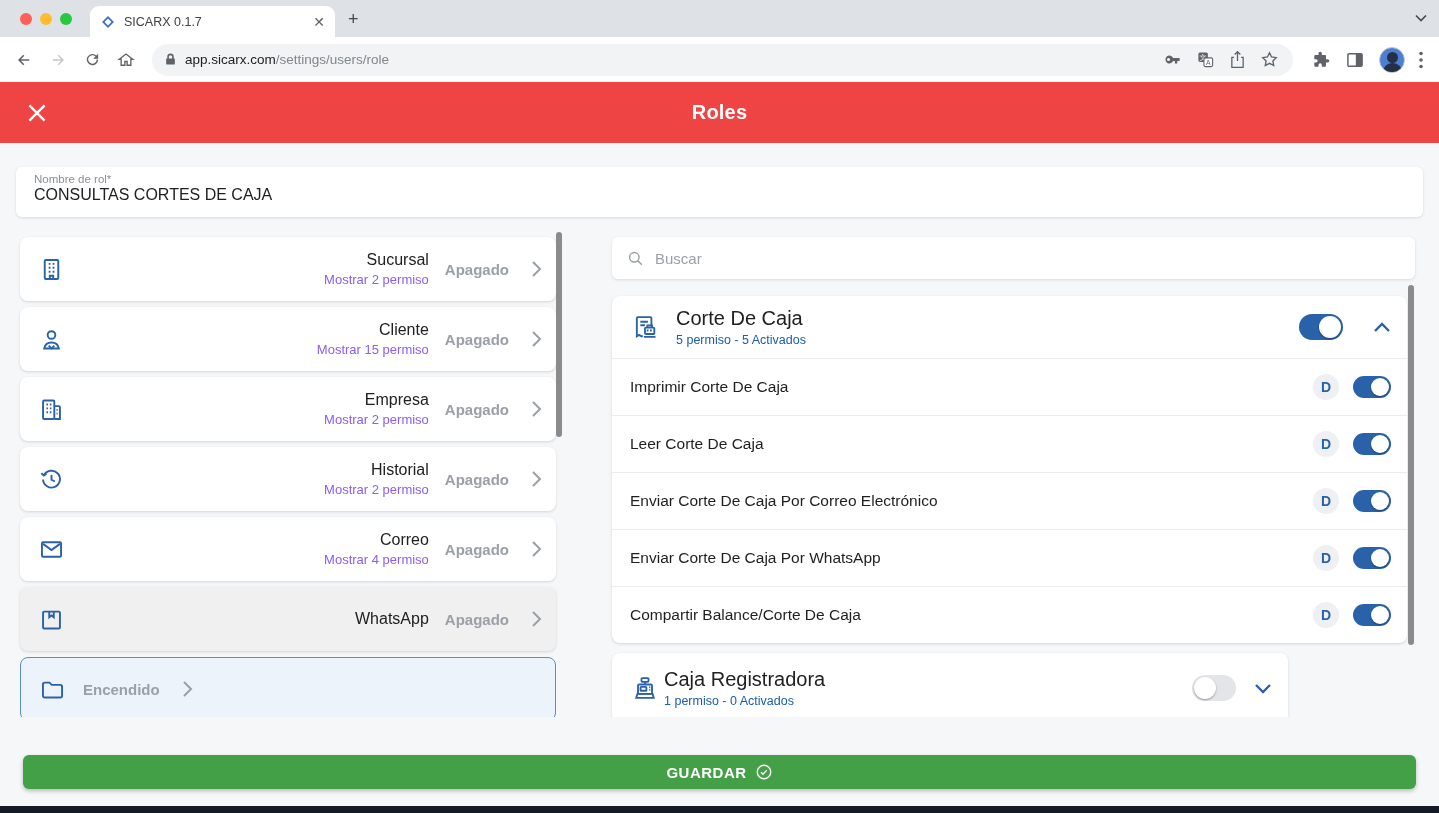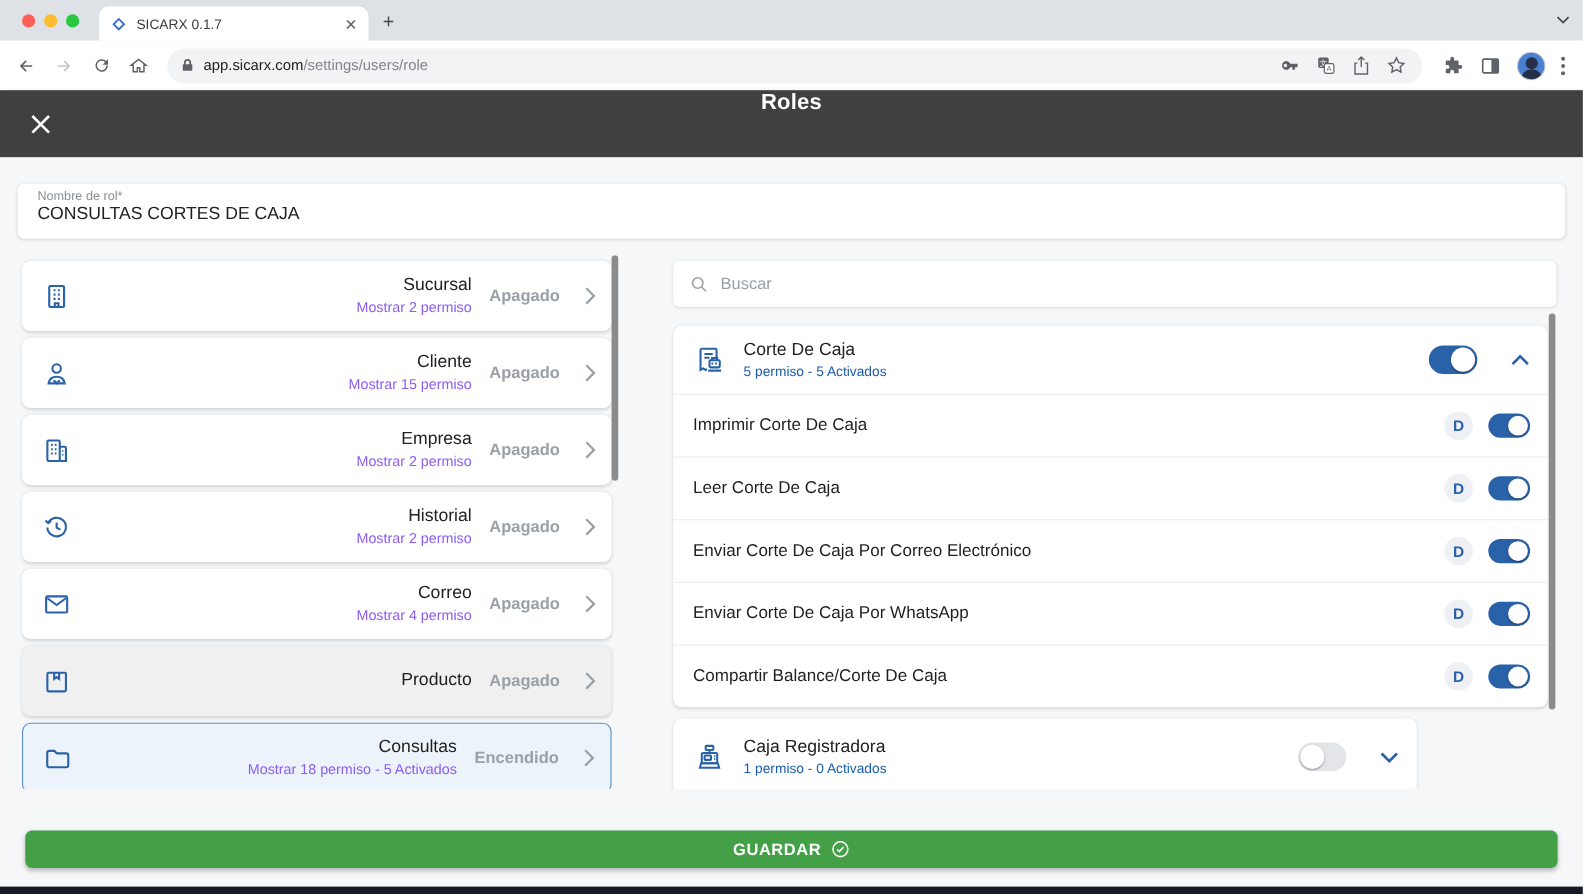--- a/index.html
+++ b/index.html
@@ -27,22 +27,22 @@
   .url { font-size:13.5px; white-space:nowrap; overflow:hidden; flex:1; }
   .url .host { color:#202124; }
   .url .path { color:#80868b;margin-top:16px; }
   .omni-right { display:flex; align-items:center; gap:14px; padding-right:2px; }
   .chrome-right { display:flex; align-items:center; gap:14px; padding:0 6px; }
   .avatar { width:26px; height:26px; border-radius:50%; background:#4a7fd4; overflow:hidden; position:relative; border:1px solid #c8ccd0;}
   .avatar:before { content:""; position:absolute; left:7px; top:4px; width:11px; height:11px; border-radius:50%; background:#253046; }
   .avatar:after { content:""; position:absolute; left:3px; top:15px; width:19px; height:12px; border-radius:9px 9px 0 0; background:#253046; }
 
   
-  .app-header { position:absolute; left:0; top:82px; width:1439px; height:61px; background:#404040;
-                box-shadow:0 2px 4px rgba(0,0,0,.25); display:flex; }
+  .app-header { position:absolute; left:0; top:82px; width:1439px; height:61px; background:#ef4444;
+                box-shadow:0 2px 4px rgba(0,0,0,.25); display:flex; align-items:center; }
   .app-header .close-x { position:absolute; left:24px; top:18px; width:26px; height:26px; cursor:pointer; }
   .app-title { width:100%; text-align:center; color:#ffffff; font-size:20px; font-weight:bold; letter-spacing:.2px; }
 
   
   .content { position:absolute; left:0; top:143px; width:1439px; height:670px; background:#f6f7f8; }
 
   .name-card { position:absolute; left:16px; right:16px; top:24px; height:50px; background:#fff;
                border-radius:6px; box-shadow:0 1px 3px rgba(0,0,0,.12); padding:6px 18px 0 18px; }
   .name-label { font-size:11.5px; color:#8a8f94; }
   .name-input { border:none; outline:none; width:100%; font-size:16px; color:#202124; background:transparent;
@@ -71,29 +71,29 @@
   .right-col { position:absolute; left:612px; top:0; width:803px; }
   .search-card { height:42px; margin-top:5px; background:#fff; border-radius:6px; box-shadow:0 1px 3px rgba(0,0,0,.12);
                  display:flex; align-items:center; padding:0 14px; gap:10px; }
   .search-input { flex:1; border:none; outline:none; font-size:15px; color:#202124; background:transparent;
                   font-family:"Liberation Sans", sans-serif; }
   .search-input::placeholder { color:#9aa0a6; }
 
   .perm-group { margin-top:17px; width:795px; background:#fff; border-radius:8px; box-shadow:0 1px 3px rgba(0,0,0,.14); overflow:hidden; }
   .group-head { height:62px; display:flex; align-items:center; padding:0 16px 0 18px; gap:16px; cursor:pointer; }
   .group-text { flex:1; }
-  .group-title { font-size:16px; color:#212121; }
+  .group-title { font-size:20px; color:#212121; }
   .group-sub { font-size:12.5px; color:#1a5dad; margin-top:3px; }
   .perm-row { height:57px; border-top:1px solid #ececec; display:flex; align-items:center; padding:0 16px 0 18px; }
   .perm-label { flex:1; font-size:15.5px; color:#1f1f1f; }
   .d-badge { width:26px; height:26px; border-radius:50%; background:#eef0f3; color:#2a62a9; font-weight:bold;
              font-size:14px; display:flex; align-items:center; justify-content:center; margin-right:14px; cursor:pointer; }
 
   .caja-card { margin-top:10px; width:676px; height:70px; background:#fff; border-radius:8px;
-               box-shadow:0 1px 3px rgba(0,0,0,.14); display:flex; align-items:center; padding:0 16px 0 18px; gap:16px; }
+               box-shadow:0 1px 3px rgba(0,0,0,.14); display:flex; align-items:center; padding:0 16px 0 18px; gap:4px; }
 
   
   .switch { position:relative; width:38px; height:22px; border-radius:11px; background:#e3e5e8; cursor:pointer; flex:0 0 auto; }
   .switch .thumb { position:absolute; top:2px; left:2px; width:18px; height:18px; border-radius:50%;
                    background:#fff; box-shadow:0 1px 2px rgba(0,0,0,.35); }
   .switch.on { background:#2a62a9; }
   .switch.on .thumb { left:auto; right:2px; }
   .switch.big { width:44px; height:26px; border-radius:13px; }
   .switch.big .thumb { width:22px; height:22px; }
   .chev-btn { margin-left:14px; cursor:pointer; display:flex; align-items:center; }
@@ -328,39 +328,35 @@
       </div>
 
       <div class="cat-card dim">
         <span class="cat-icon">
           <svg width="27" height="27" viewBox="0 0 24 24" fill="none" stroke="#2a62a9" stroke-width="1.7">
               <rect x="4.5" y="5" width="15" height="15" rx="1"></rect>
               <path d="M10 5v5l2-1.5 2 1.5V5"></path>
             </svg>
         </span>
         <span class="cat-text">
-          <div class="cat-title">Producto</div>
+          <div class="cat-title">WhatsApp</div>
         </span>
         <span class="cat-state">Apagado</span>
         <span>
             <svg width="11" height="18" viewBox="0 0 11 18">
               <path d="M2 2 l7 7 -7 7" fill="none" stroke="#9aa0a6" stroke-width="2"></path>
             </svg>
           </span>
       </div>
 
       <div class="cat-card selected">
         <span class="cat-icon">
           <svg width="27" height="27" viewBox="0 0 24 24" fill="none" stroke="#2a62a9" stroke-width="1.7">
               <path d="M3.5 7.5c0-1 .6-1.6 1.6-1.6h4.2l2 2h7.6c1 0 1.6.6 1.6 1.6v8c0 1-.6 1.6-1.6 1.6H5.1c-1 0-1.6-.6-1.6-1.6z"></path>
             </svg>
-        </span>
-        <span class="cat-text">
-          <div class="cat-title">Consultas</div>
-          <div class="cat-sub">Mostrar 18 permiso - 5 Activados</div>
         </span>
         <span class="cat-state">Encendido</span>
         <span>
             <svg width="11" height="18" viewBox="0 0 11 18">
               <path d="M2 2 l7 7 -7 7" fill="none" stroke="#9aa0a6" stroke-width="2"></path>
             </svg>
           </span>
       </div>
     </div>
 

